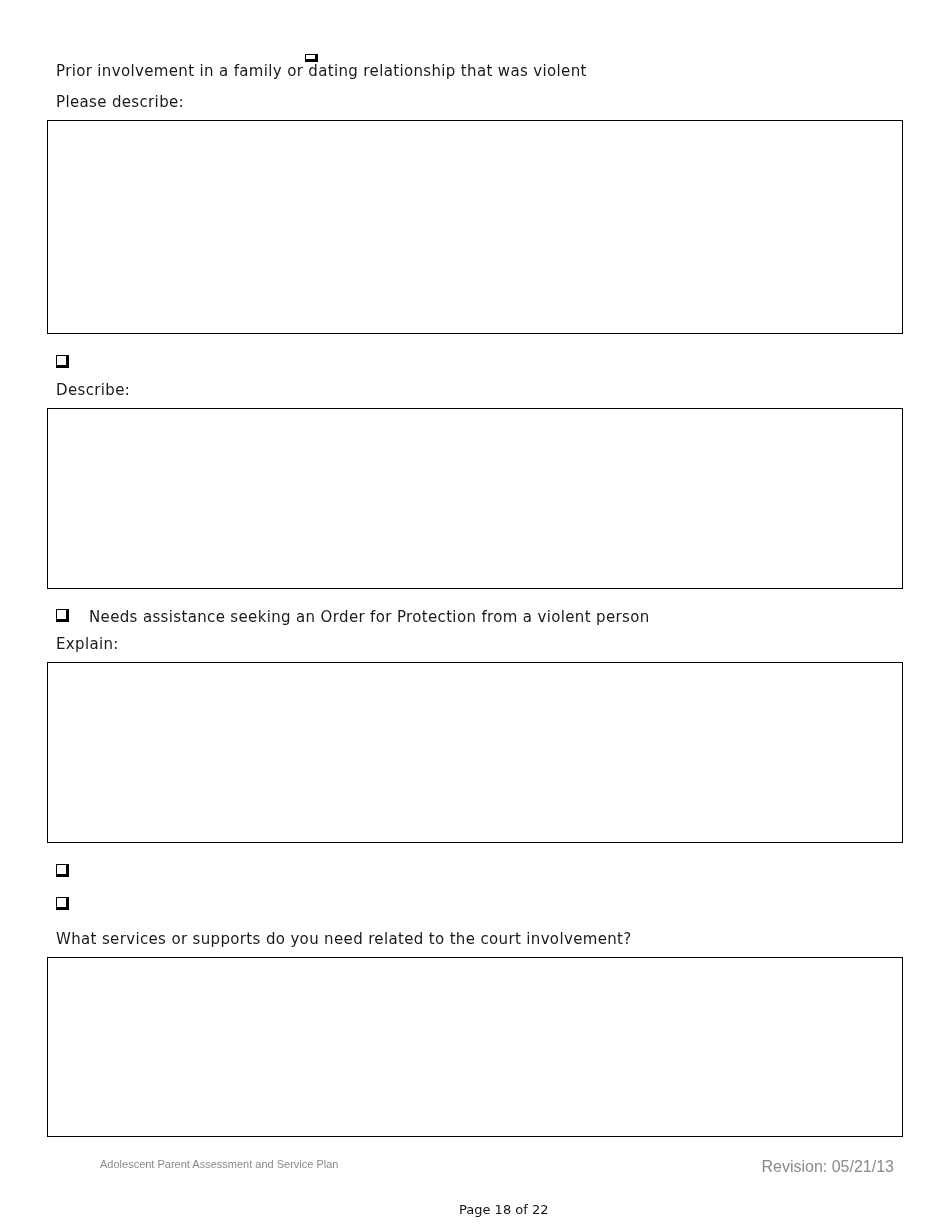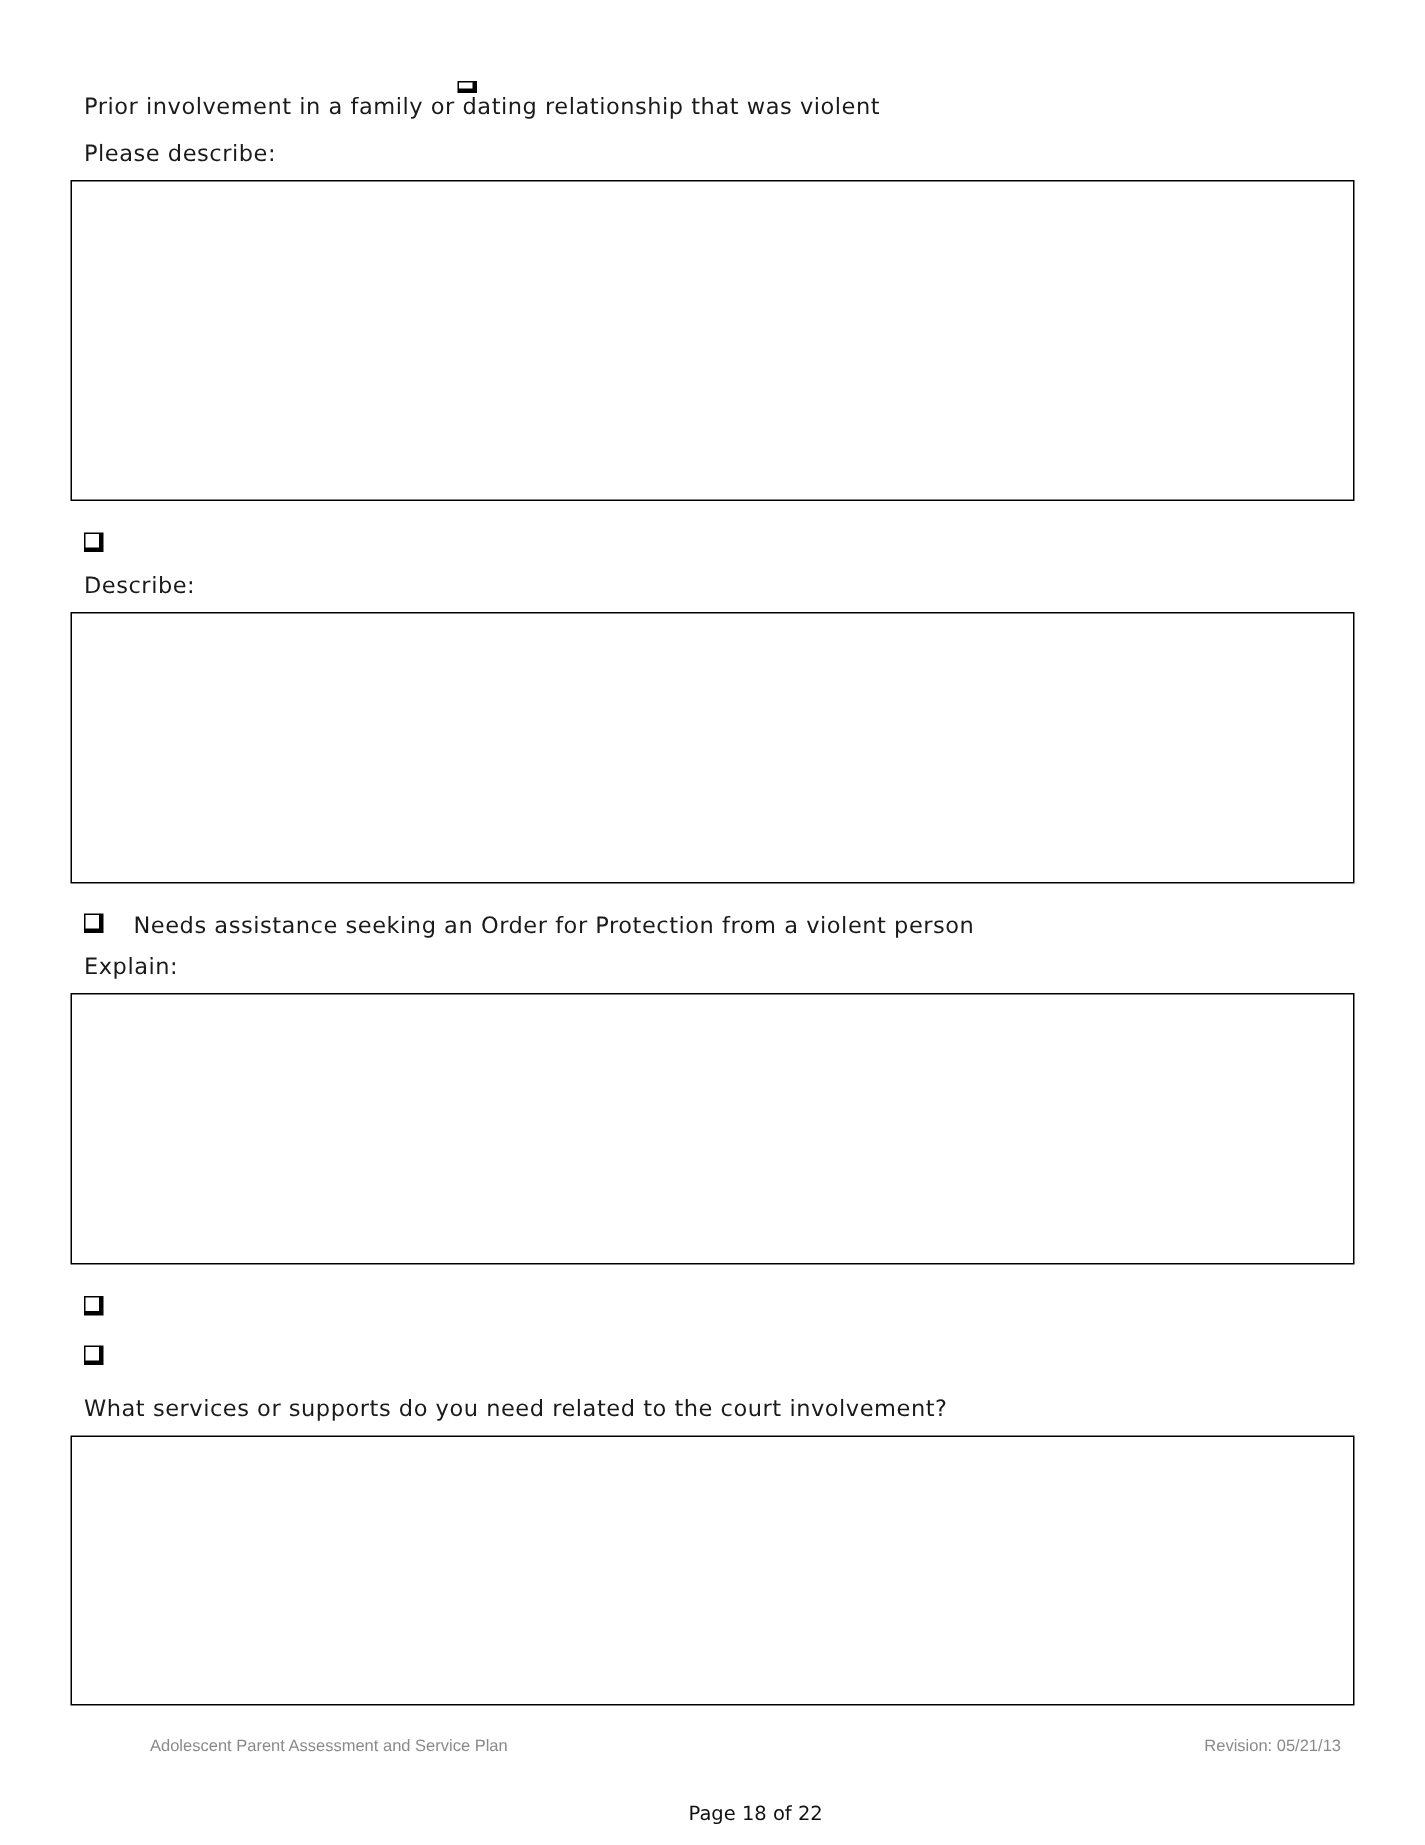--- a/index.html
+++ b/index.html
@@ -8,21 +8,21 @@
   .check-row { position: absolute; left: 56px; height: 22px; display: flex; align-items: center; }
   .cbox { width: 13px; height: 13px; border: 1.5px solid #000; border-right-width: 3px; border-bottom-width: 3px;
           box-sizing: border-box; margin-right: 20px; margin-top: -4px; background: #fff; }
   .check-label { font-size: 15px; letter-spacing: 0.35px; }
   .label { position: absolute; left: 56px; font-size: 15px; letter-spacing: 0.35px; }
   .answer-box { position: absolute; left: 47px; width: 856px; border: 1.3px solid #000; box-sizing: border-box; background: #fff; }
   .footer-left { position: absolute; left: 56px; top: 1158px; font-size: 11px; color: #8a8a8a;
                  font-family: "Liberation Sans", sans-serif; margin-left: 44px; }
   .footer-center { position: absolute; left: 459px; top: 1157px; font-size: 13px; color: #111;
                    font-family: "DejaVu Sans", sans-serif; margin-top: 45px; }
-  .footer-right { position: absolute; right: 56px; top: 1158px; font-size: 11px; color: #8a8a8a;
+  .footer-right { position: absolute; right: 56px; top: 1158px; font-size: 16px; color: #8a8a8a;
                   font-family: "Liberation Sans", sans-serif; }
 </style>
 </head>
 <body>
 
 <div class="check-row" style="top:58px;flex-direction:column;">
   <div class="cbox"></div>
   <span class="check-label">Prior involvement in a family or dating relationship that was violent</span>
 </div>
 <div class="label" style="top:93px;">Please describe:</div>

